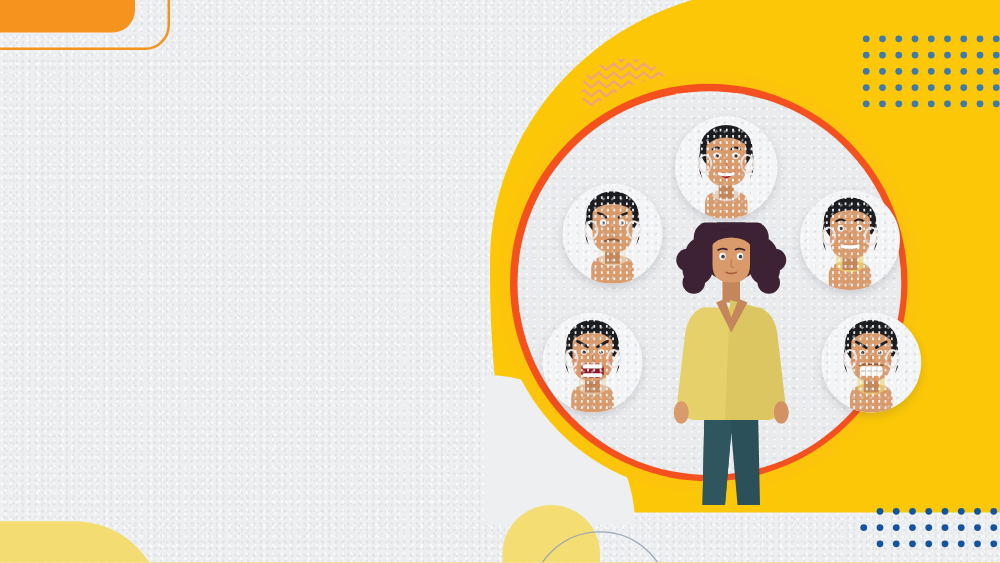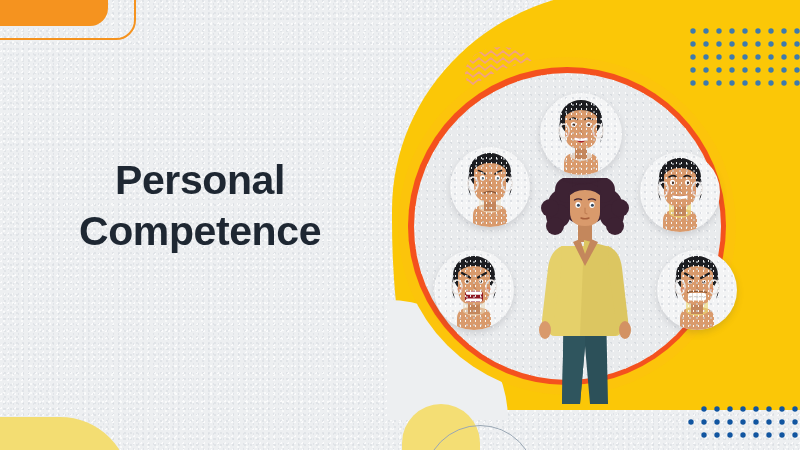--- a/index.html
+++ b/index.html
@@ -488,18 +488,14 @@
           <circle cx="44" cy="31" r="2.7"></circle>
           <circle cx="57" cy="31" r="2.7"></circle>
           <circle cx="70" cy="31" r="2.7"></circle>
           <circle cx="83" cy="31" r="2.7"></circle>
           <circle cx="96" cy="31" r="2.7"></circle>
           <circle cx="109" cy="31" r="2.7"></circle>
       </g>
     </svg>
   </div>
 
-  <div class="title-block">
-    <div class="title-line">Personal</div>
-    <div class="title-line">Competence</div>
-  </div>
 
 </div>
 
 </body></html>

